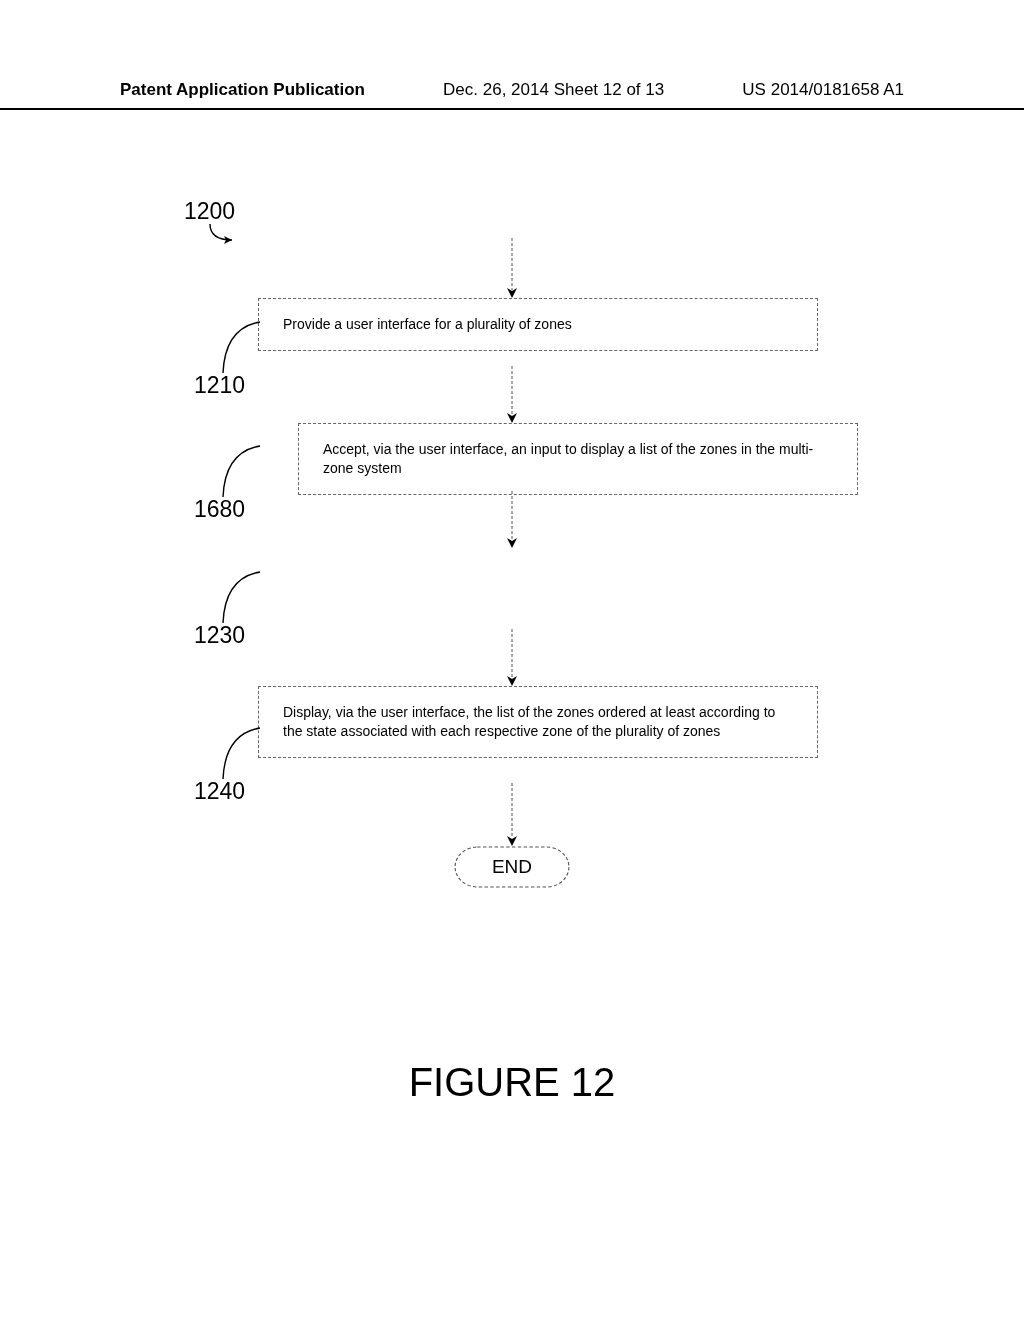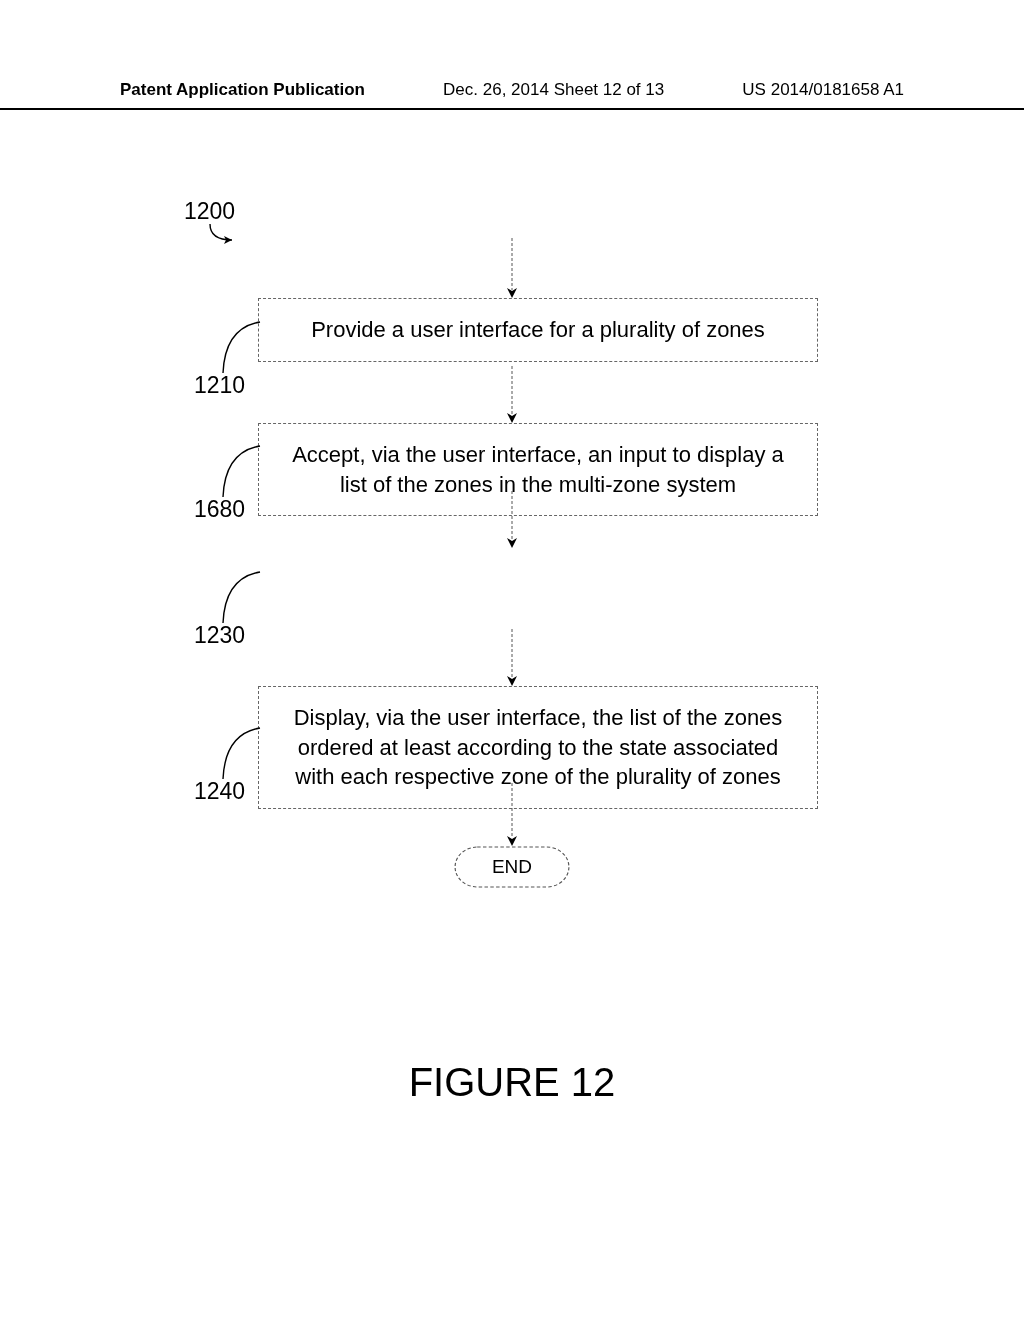--- a/index.html
+++ b/index.html
@@ -74,26 +74,26 @@
     .arrow-c { top: 321px; }
     .arrow-d { top: 459px; }
     .arrow-e { top: 613px; }
     .step {
       position: absolute;
       left: 258px;
       width: 560px;
       border: 1px dashed #666;
       background: #fff;
       padding: 16px 24px;
-      text-align: center;
-      font-size: 22px;
+      text-align: left;
+      font-size: 14px;
       line-height: 1.35;
     }
     .step-1 { top: 128px; }
-    .step-2 { top: 253px; }
+    .step-2 { top: 253px; margin-left: 40px; }
     .step-3 { top: 378px; }
     .step-4 { top: 516px; }
     .ref-label {
       position: absolute;
       font-size: 23px;
       left: 194px;
     }
     .ref-1 { top: 202px; }
     .ref-2 { top: 326px; }
     .ref-3 { top: 452px; }

